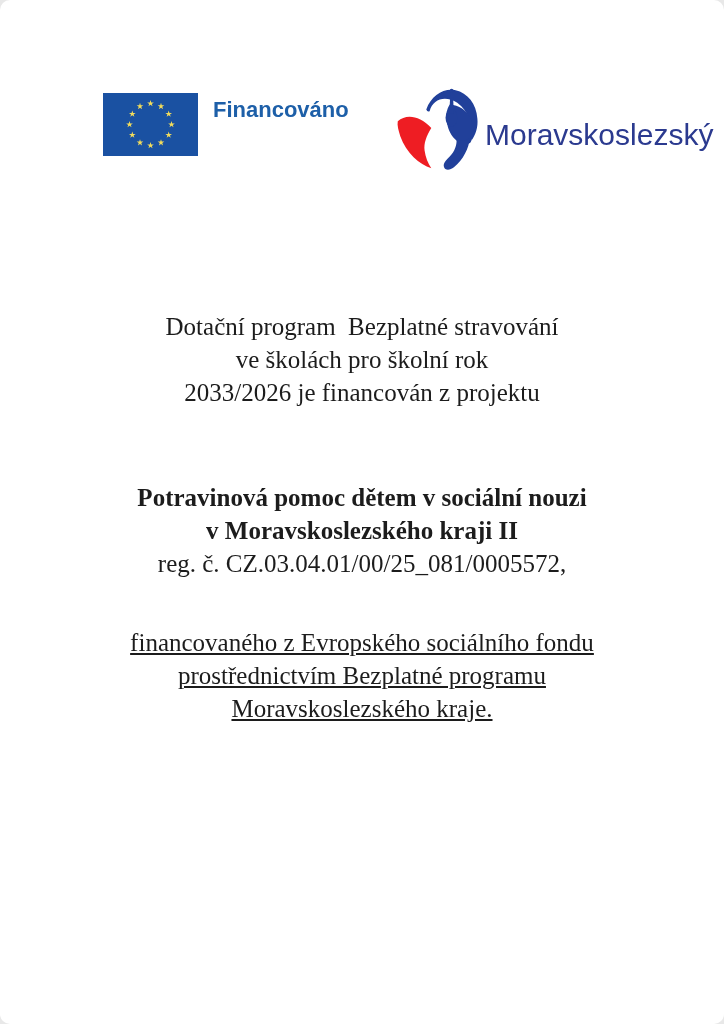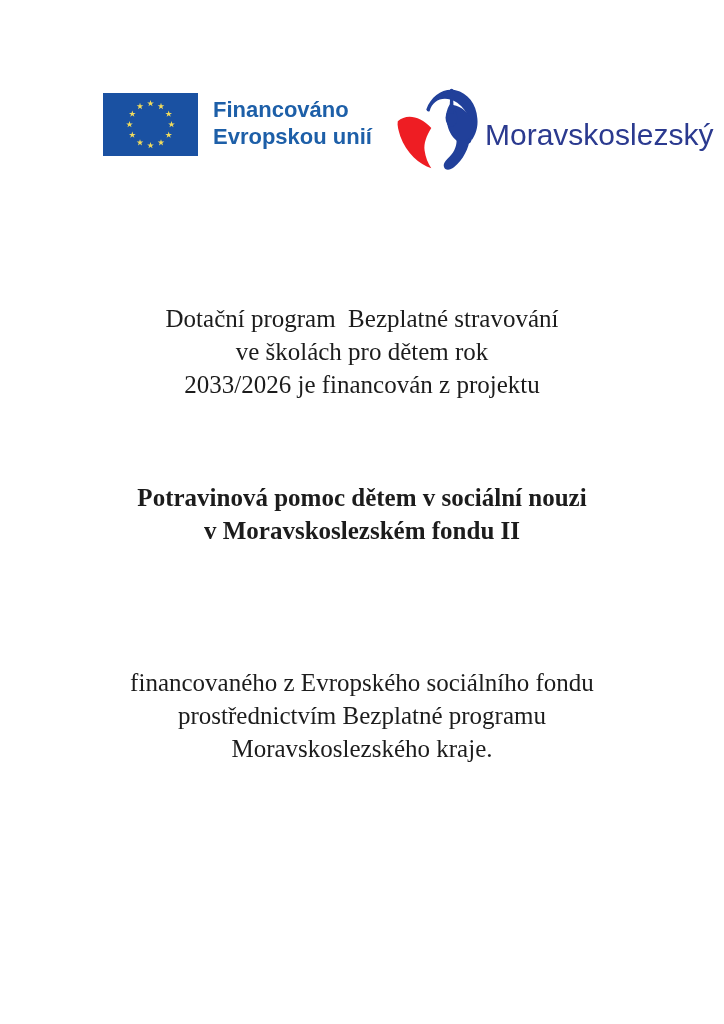--- a/index.html
+++ b/index.html
@@ -8,20 +8,21 @@
     background: #e8e8e8;
   }
   #page {
     position: relative;
     width: 724px;
     height: 1024px;
     margin: 0 auto;
     background: #ffffff;
     overflow: hidden;
     font-family: "Liberation Serif", serif;
+    border-radius: 10px;
   }
 
   
   .eu-lockup {
     position: absolute;
     left: 103px;
     top: 93px;
     display: flex;
     align-items: flex-start;
     gap: 15px;
@@ -60,23 +61,23 @@
   .text-block {
     position: absolute;
     left: 0;
     right: 0;
     text-align: center;
     color: #1c1c1c;
     font-size: 25px;
     line-height: 33px;
   }
   .text-block .line { white-space: pre-wrap; }
-  #intro-block   { top: 302px; }
+  #intro-block   { top: 310px; }
   #project-block { top: 481px; }
-  #funding-block { top: 666px; }
+  #funding-block { top: 626px; text-decoration: underline; }
   .bold-line { font-weight: 700; }
 </style>
 </head>
 <body>
 
 <div id="page">
 
   <div class="eu-lockup">
     <svg class="eu-flag" width="95" height="63" viewBox="0 0 95 63">
       <defs>
@@ -93,21 +94,20 @@
         <use href="#eu-star" x="47.5" y="52.5"></use>
         <use href="#eu-star" x="37.0" y="49.69"></use>
         <use href="#eu-star" x="29.31" y="42.0"></use>
         <use href="#eu-star" x="26.5" y="31.5"></use>
         <use href="#eu-star" x="29.31" y="21.0"></use>
         <use href="#eu-star" x="37.0" y="13.31"></use>
       </g>
     </svg>
     <div class="eu-caption">
       <div class="line">Financováno</div>
-      <div class="line">Evropskou unií</div>
     </div>
   </div>
 
   <div class="msk-lockup">
     <svg class="msk-mark" width="84" height="88" viewBox="0 0 100 105">
 
       <path d="M2,42 C12,33 28,35 42,50 C36,60 33,68 34,77 C35,85 38,92 42,98
                C28,94 12,80 5,60 C3,53 1,47 2,42 Z" fill="#ee1d23"></path>
       <g fill="#21409a">
 
@@ -126,27 +126,28 @@
         <circle cx="66.2" cy="5.5" r="2.2"></circle>
       </g>
     </svg>
     <div class="msk-caption">
       <div class="line">Moravskoslezský</div>
     </div>
   </div>
 
   <div id="intro-block" class="text-block">
     <div class="line">Dotační program  Bezplatné stravování</div>
-    <div class="line">ve školách pro dětem rok</div>
+    <div class="line">ve školách pro školní rok</div>
     <div class="line">2033/2026 je financován z projektu</div>
   </div>
 
   <div id="project-block" class="text-block">
     <div class="line bold-line">Potravinová pomoc dětem v sociální nouzi</div>
-    <div class="line bold-line">v Moravskoslezském fondu II</div>
+    <div class="line bold-line">v Moravskoslezského kraji II</div>
+    <div class="line">reg. č. CZ.03.04.01/00/25_081/0005572,</div>
   </div>
 
   <div id="funding-block" class="text-block">
     <div class="line">financovaného z Evropského sociálního fondu</div>
     <div class="line">prostřednictvím Bezplatné programu</div>
     <div class="line">Moravskoslezského kraje.</div>
   </div>
 
 </div>
 

